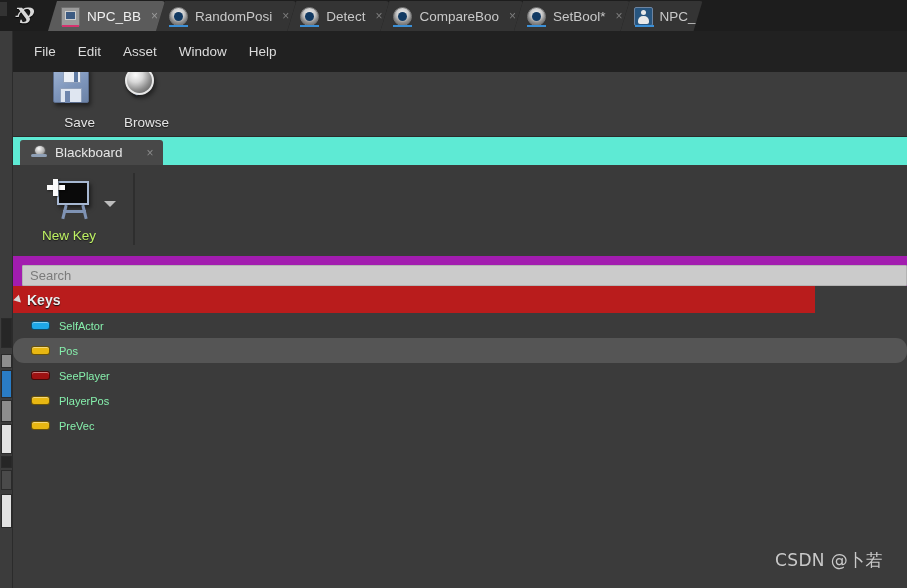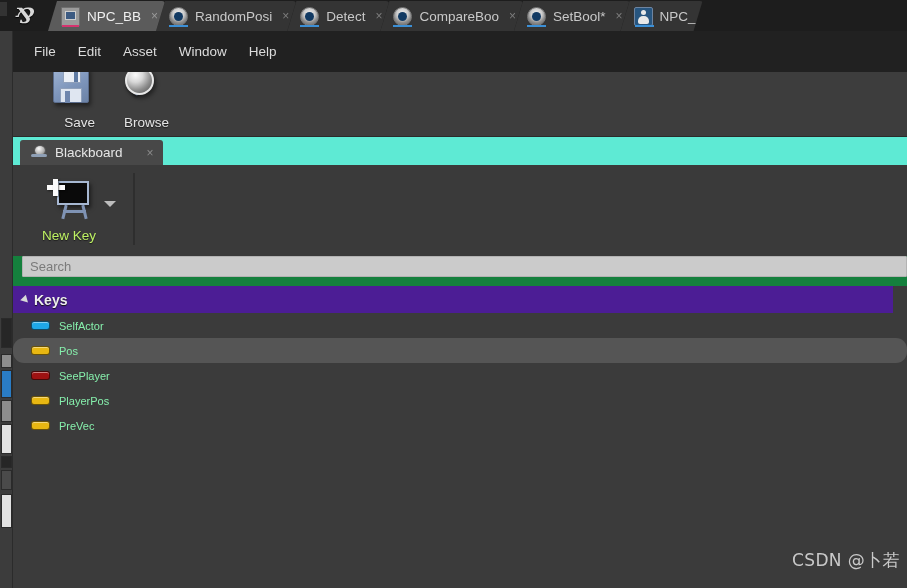--- a/index.html
+++ b/index.html
@@ -372,46 +372,46 @@
   .nk-divider {
     position: absolute; left: 120px; top: 8px;
     width: 2px; height: 72px;
     background: #2e2e2e;
   }
 
   
   .search-row {
     position: absolute; left: 13px; top: 256px;
     width: 894px; height: 30px;
-    background: #15803d;
+    background: #a21caf;
     z-index: 6;
-    display: flex; align-items: flex-start;
+    display: flex; align-items: flex-end;
   }
   .search-input {
     margin-left: 9px;
     width: 885px;
     height: 21px;
     background: #cbcbcb;
     border: 1px solid #b3b3b3;
     border-radius: 1px;
     font-family: "Liberation Sans", sans-serif;
     font-size: 13px;
     color: #2a2a2a;
     padding: 0 7px;
     outline: none;
   }
   .search-input::placeholder { color: #7b7b7b; }
 
   
   .keys-header {
     position: absolute; left: 13px; top: 286px;
-    width: 880px; height: 27px;
-    background: #4c1d95;
+    width: 802px; height: 27px;
+    background: #b91c1c;
     display: flex; align-items: center;
-    padding-left: 9px;
+    padding-left: 2px;
     z-index: 6;
     cursor: pointer;
   }
   .keys-caret {
     width: 0; height: 0;
     border-left: 7px solid #d8d8d8;
     border-top: 4px solid transparent;
     border-bottom: 4px solid transparent;
     transform: rotate(45deg);
     margin-right: 5px;
@@ -445,21 +445,21 @@
     border: 1px solid rgba(0,0,0,0.55);
     box-shadow: inset 0 1px 0 rgba(255,255,255,0.45);
   }
   .key-name {
     font-size: 11px;
     color: #86efac;
   }
 
   
   .watermark {
-    position: absolute; right: 7px; bottom: 16px;
+    position: absolute; right: 24px; bottom: 16px;
     font-size: 17px;
     color: #c9c9c9;
     z-index: 20;
     font-family: "DejaVu Sans", sans-serif;
     letter-spacing: 0.4px;
   }
 </style>
 </head>
 <body>
 

